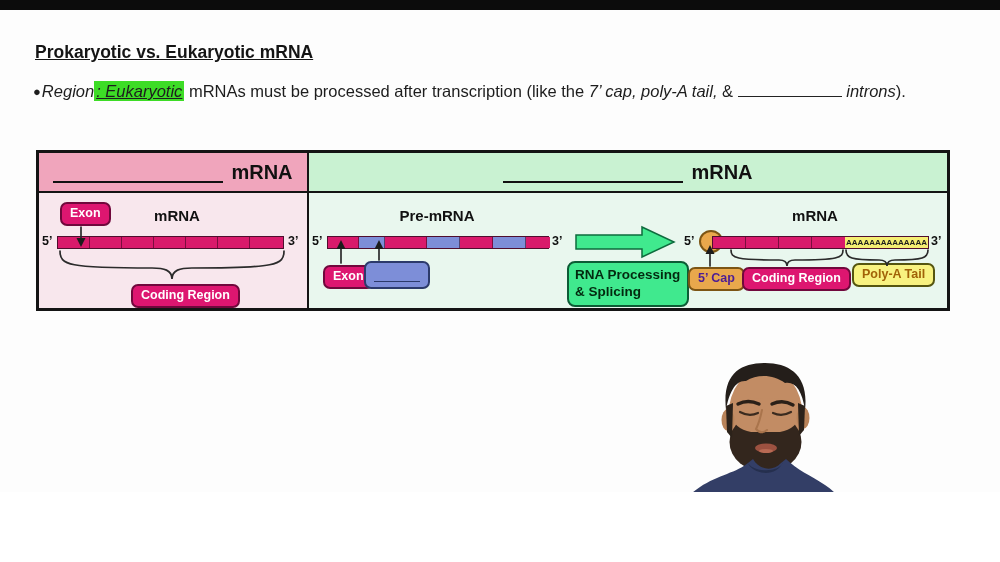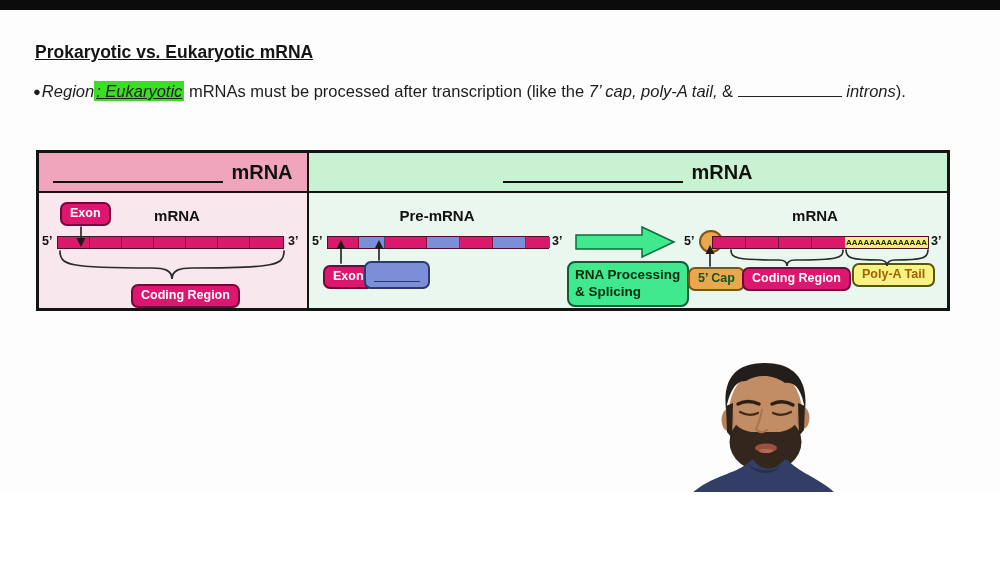--- a/index.html
+++ b/index.html
@@ -38,21 +38,21 @@
   .bar{position:absolute;height:13px;display:flex;box-sizing:border-box;
        border:1.5px solid var(--bar_border);background:var(--crimson);z-index:2;}
   .seg{height:100%;border-right:1px solid rgba(45,6,28,.55);box-sizing:border-box;}
   .seg:last-child{border-right:none;}
   .bar-yellow{position:absolute;height:13px;box-sizing:border-box;border:1.5px solid var(--bar_border);
        border-left:none;background:var(--polya_yellow);z-index:2;display:flex;align-items:center;
        justify-content:center;font-size:8px;font-weight:bold;color:#1c1c1c;overflow:hidden;}
   .tag{position:absolute;border-radius:7px;font-weight:bold;font-size:12.5px;padding:3px 8px;
        border:2px solid;line-height:1.1;z-index:3;white-space:nowrap;}
   .crimson-tag{background:var(--crimson_tag);border-color:var(--crimson_dark);color:#fff;}
-  .orange-tag{background:var(--cap_orange);border-color:var(--orange_border);color:#14532d;}
+  .orange-tag{background:var(--cap_orange);border-color:var(--orange_border);color:#4c1d95;}
   .yellow-tag{background:var(--polya_tag);border-color:var(--yellow_border);color:#a16207;}
   .green-box{position:absolute;background:var(--mint_green);border:2px solid var(--mint_border);
        border-radius:8px;color:#03290f;text-align:left;font-size:13.5px;font-weight:bold;
        padding:4px 6px;line-height:1.25;z-index:3;}
   .intron-box{position:absolute;background:var(--intron_blue);border:2px solid var(--intron_border);
        border-radius:7px;width:62px;height:24px;z-index:3;}
   .intron-blank{position:absolute;left:8px;right:8px;bottom:5px;border-bottom:1.5px solid var(--intron_border);}
   .cap-circle{position:absolute;left:699px;top:230px;width:24px;height:23px;border-radius:50%;
        background:var(--cap_orange);border:2px solid var(--orange_border);box-sizing:border-box;z-index:2;}
   .overlay{position:absolute;left:0;top:0;width:1000px;height:562px;z-index:4;pointer-events:none;}

